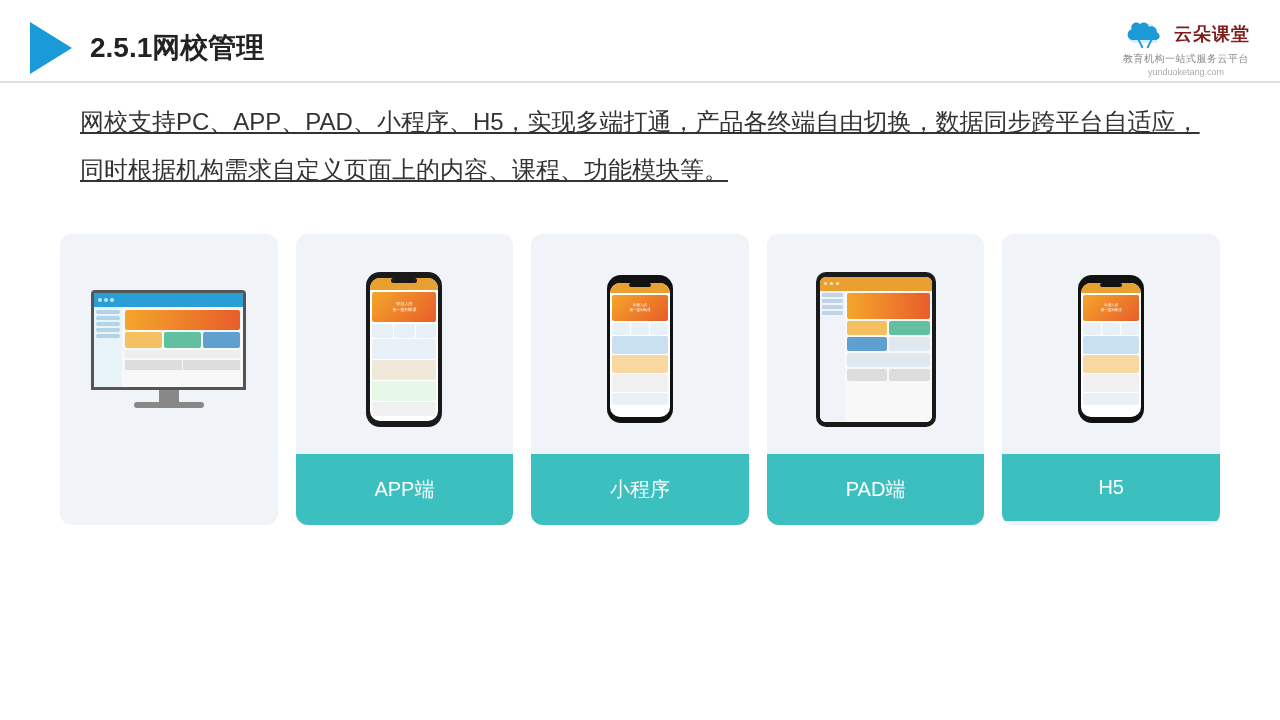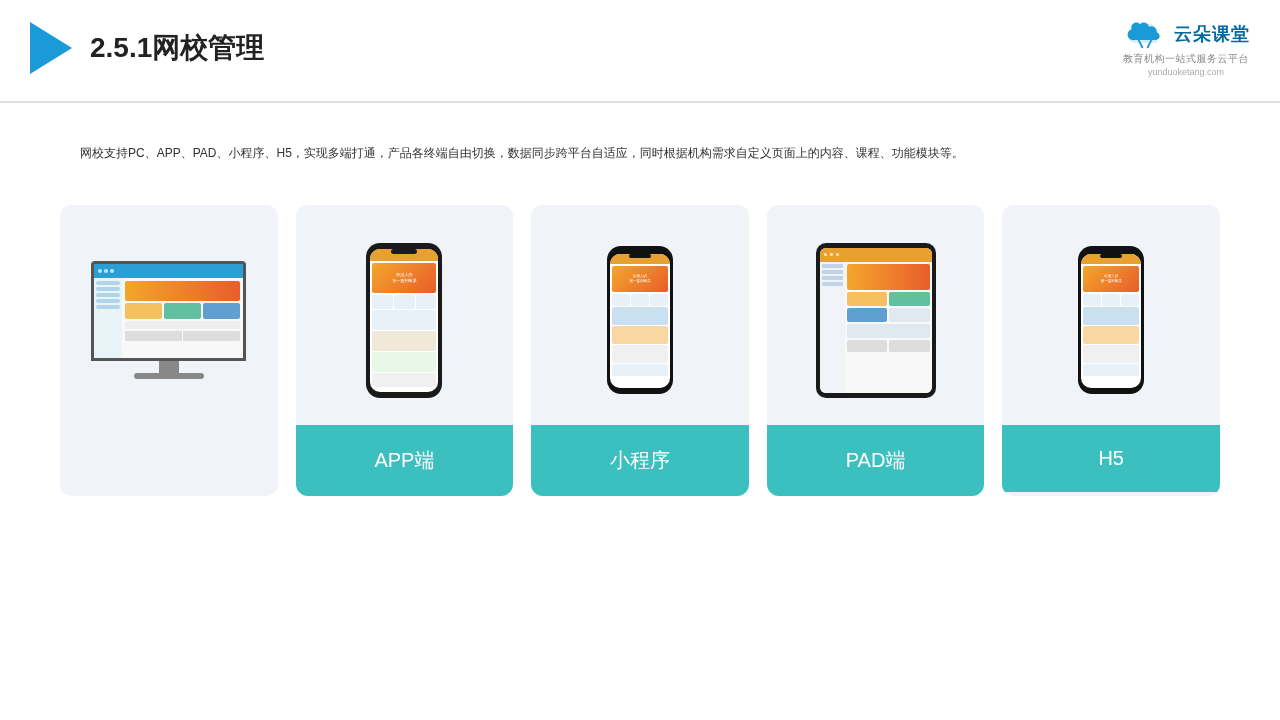--- a/index.html
+++ b/index.html
@@ -9,21 +9,21 @@
       background: #ffffff;
       font-family: 'Microsoft YaHei', 'PingFang SC', sans-serif;
       overflow: hidden;
     }
 
     
     .header {
       display: flex;
       align-items: center;
       justify-content: space-between;
-      padding: 18px 30px 24px 30px;
+      padding: 18px 30px 4px 30px;
       border-bottom: 2px solid #e0e0e0;
     }
     .header-left {
       display: flex;
       align-items: center;
       gap: 18px;
     }
     .play-icon {
       width: 0;
       height: 0;
@@ -46,41 +46,42 @@
       align-items: center;
       gap: 6px;
     }
     .cloud-icon {
       width: 46px;
       height: 32px;
     }
     .logo-text-main {
       font-size: 18px;
       font-weight: bold;
-      color: #0369a1;
+      color: #7f1d1d;
       letter-spacing: 1px;
     }
     .logo-sub {
       font-size: 10px;
       color: #888;
       margin-top: 2px;
       letter-spacing: 0.5px;
     }
     .logo-url {
       font-size: 9px;
       color: #aaa;
       margin-top: 1px;
     }
 
     
     .description {
-      padding: 38px 80px 10px 80px;
-      font-size: 12px;
+      padding: 15px 80px 10px 80px;
+      font-size: 24px;
       color: #333;
       line-height: 2;
+      text-decoration: underline;
     }
 
     
     .cards-container {
       display: flex;
       gap: 18px;
       padding: 30px 60px 30px 60px;
       justify-content: center;
     }
 

